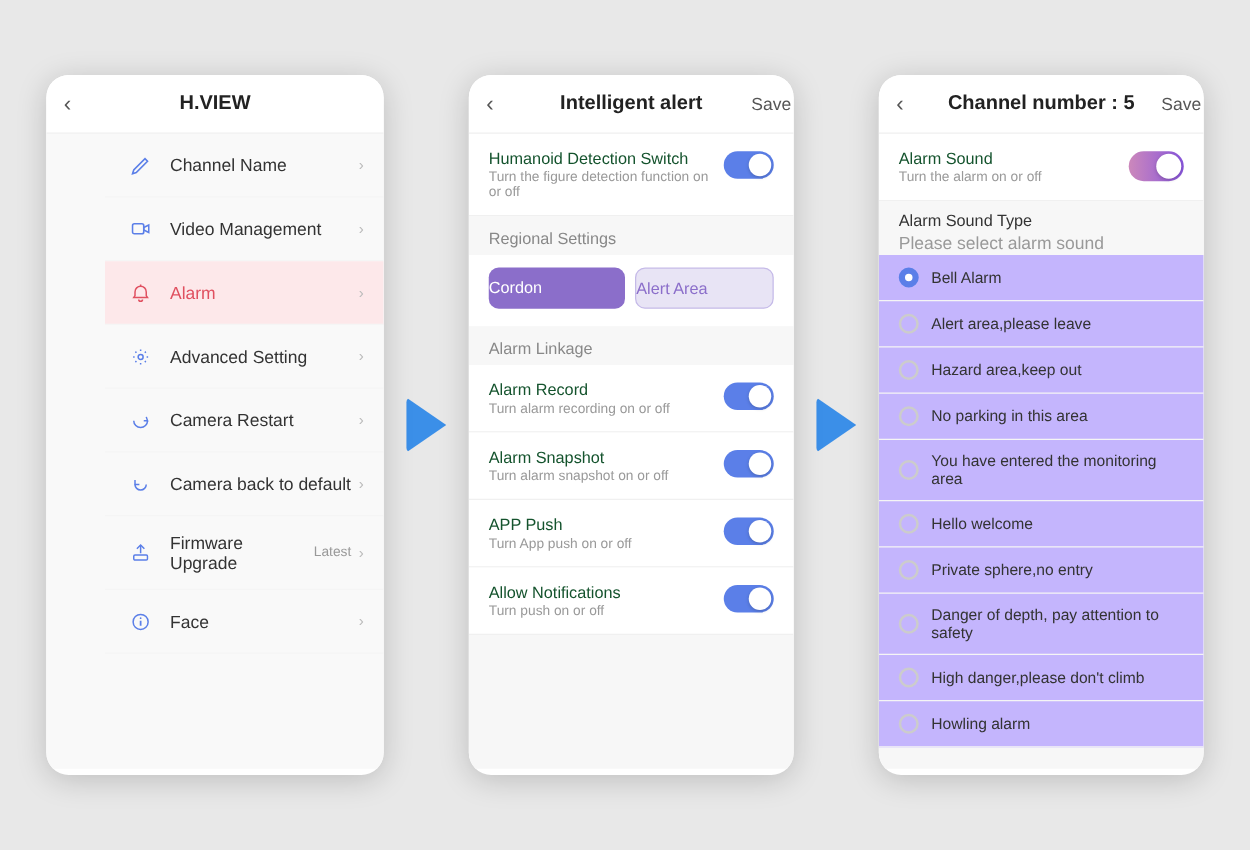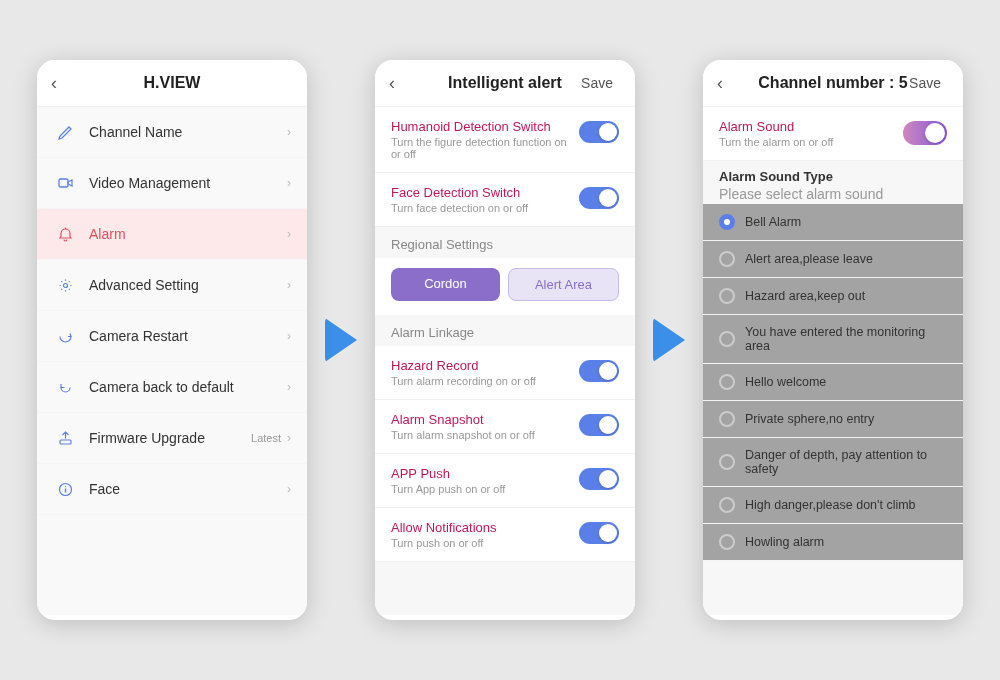--- a/index.html
+++ b/index.html
@@ -52,21 +52,21 @@
       color: #555;
       cursor: pointer;
     }
     .screen-header .title {
       font-size: 16px;
       font-weight: 600;
       color: #222;
     }
     .screen-header .save-btn {
       position: absolute;
-      right: 22px;
+      right: 2px;
       font-size: 14px;
       color: #555;
       cursor: pointer;
     }
 
     
     .menu-list { padding: 0; }
     .menu-item {
       display: flex;
       align-items: center;
@@ -114,21 +114,21 @@
       background: #fff;
       padding: 12px 16px;
       display: flex;
       align-items: flex-start;
       justify-content: space-between;
       border-bottom: 1px solid #f0f0f0;
     }
     .setting-item-text .item-title {
       font-size: 13px;
       font-weight: 500;
-      color: #be185d;
+      color: #14532d;
       margin-bottom: 2px;
     }
     .setting-item-text .item-subtitle {
       font-size: 11px;
       color: #999;
     }
     
     .toggle {
       width: 40px;
       height: 22px;
@@ -164,21 +164,21 @@
     .regional-tabs {
       background: #fff;
       padding: 10px 16px 14px;
       display: flex;
       gap: 8px;
     }
     .reg-tab {
       flex: 1;
       padding: 8px 0;
       border-radius: 8px;
-      text-align: center;
+      text-align: left;
       font-size: 13px;
       font-weight: 500;
       cursor: pointer;
     }
     .reg-tab.active {
       background: #8b6eca;
       color: #fff;
     }
     .reg-tab.inactive {
       background: #e8e4f5;
@@ -196,21 +196,21 @@
     .arrow-blue {
       width: 0;
       height: 0;
       border-top: 22px solid transparent;
       border-bottom: 22px solid transparent;
       border-left: 32px solid #3b8fe8;
       border-radius: 4px;
     }
 
     
-    .radio-list { background: #a3a3a3; }
+    .radio-list { background: #c4b5fd; }
     .radio-item {
       display: flex;
       align-items: center;
       padding: 10px 16px;
       border-bottom: 1px solid #f5f5f5;
       cursor: pointer;
     }
     .radio-circle {
       width: 16px;
       height: 16px;
@@ -257,20 +257,21 @@
       height: 20px;
       background: #fff;
       border-radius: 50%;
       top: 2px;
       left: 22px;
       box-shadow: 0 1px 3px rgba(0,0,0,0.2);
     }
 
     .screen-1 .screen-body {
       background: #f9f9f9;
+      padding-left: 47px;
     }
   </style>
 </head>
 <body>
 
 <div class="screens-container">
 
   <div class="phone-screen screen-1">
     <div class="screen-header">
       <span class="back-arrow">‹</span>
@@ -387,41 +388,34 @@
     <div class="screen-body">
 
       <div class="setting-item">
         <div class="setting-item-text">
           <div class="item-title">Humanoid Detection Switch</div>
           <div class="item-subtitle">Turn the figure detection function on or off</div>
         </div>
         <div class="toggle on"></div>
       </div>
 
-      <div class="setting-item">
-        <div class="setting-item-text">
-          <div class="item-title">Face Detection Switch</div>
-          <div class="item-subtitle">Turn face detection on or off</div>
-        </div>
-        <div class="toggle on"></div>
-      </div>
 
       <div class="section-header">Regional Settings</div>
 
       <div class="regional-tabs">
         <div class="reg-tab active">Cordon</div>
         <div class="reg-tab inactive">Alert Area</div>
       </div>
 
 
       <div class="section-header">Alarm Linkage</div>
 
       <div class="setting-item">
         <div class="setting-item-text">
-          <div class="item-title">Hazard Record</div>
+          <div class="item-title">Alarm Record</div>
           <div class="item-subtitle">Turn alarm recording on or off</div>
         </div>
         <div class="toggle on"></div>
       </div>
 
       <div class="setting-item">
         <div class="setting-item-text">
           <div class="item-title">Alarm Snapshot</div>
           <div class="item-subtitle">Turn alarm snapshot on or off</div>
         </div>
@@ -461,41 +455,45 @@
 
       <div class="setting-item">
         <div class="setting-item-text">
           <div class="item-title">Alarm Sound</div>
           <div class="item-subtitle">Turn the alarm on or off</div>
         </div>
         <div class="alarm-sound-toggle on"></div>
       </div>
 
       <div class="section-header" style="padding-top:8px; padding-bottom:2px;">
-        <div style="font-size:13px; font-weight:700; color:#333;">Alarm Sound Type</div>
+        <div style="font-size:13px; font-weight:400; color:#333;">Alarm Sound Type</div>
         <div style="font-size:14px; color:#999; margin-top:2px;">Please select alarm sound</div>
       </div>
 
       <div class="radio-list">
 
         <div class="radio-item">
           <div class="radio-circle selected"></div>
           <span class="radio-label">Bell Alarm</span>
         </div>
 
         <div class="radio-item">
           <div class="radio-circle"></div>
           <span class="radio-label">Alert area,please leave</span>
         </div>
 
         <div class="radio-item">
           <div class="radio-circle"></div>
           <span class="radio-label">Hazard area,keep out</span>
         </div>
 
+        <div class="radio-item">
+          <div class="radio-circle"></div>
+          <span class="radio-label">No parking in this area</span>
+        </div>
 
         <div class="radio-item">
           <div class="radio-circle"></div>
           <span class="radio-label">You have entered the monitoring area</span>
         </div>
 
         <div class="radio-item">
           <div class="radio-circle"></div>
           <span class="radio-label">Hello welcome</span>
         </div>

